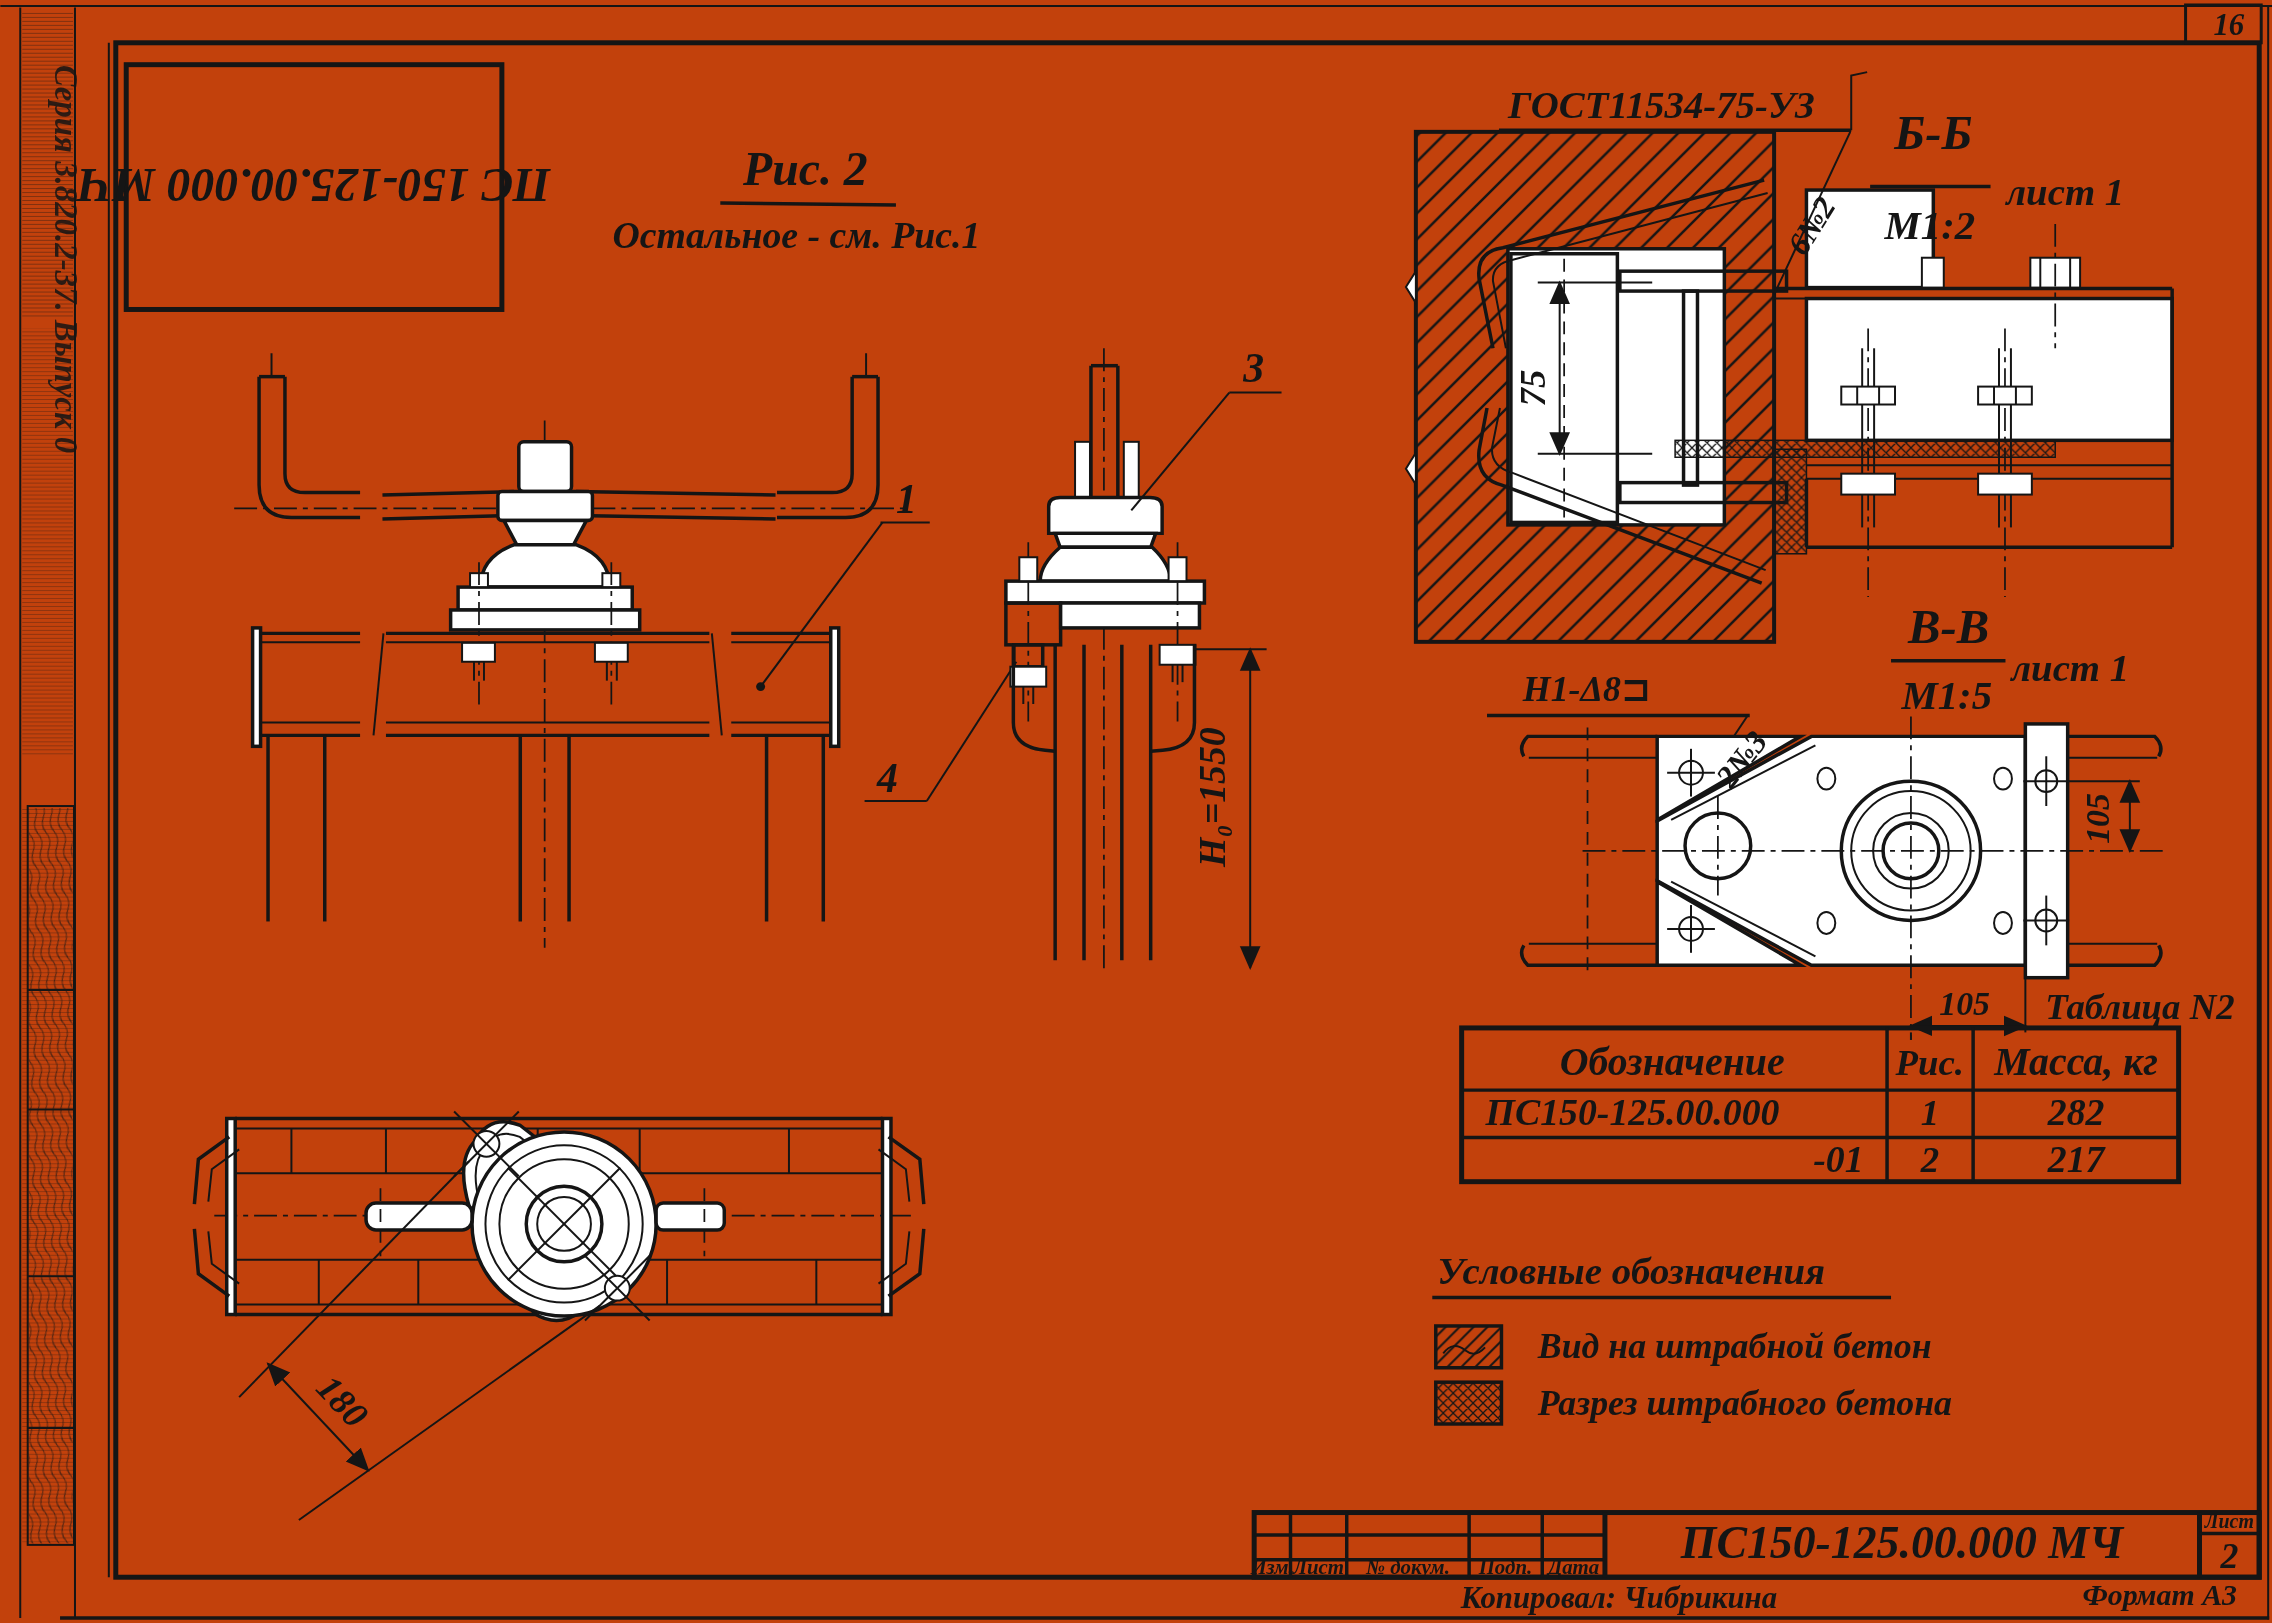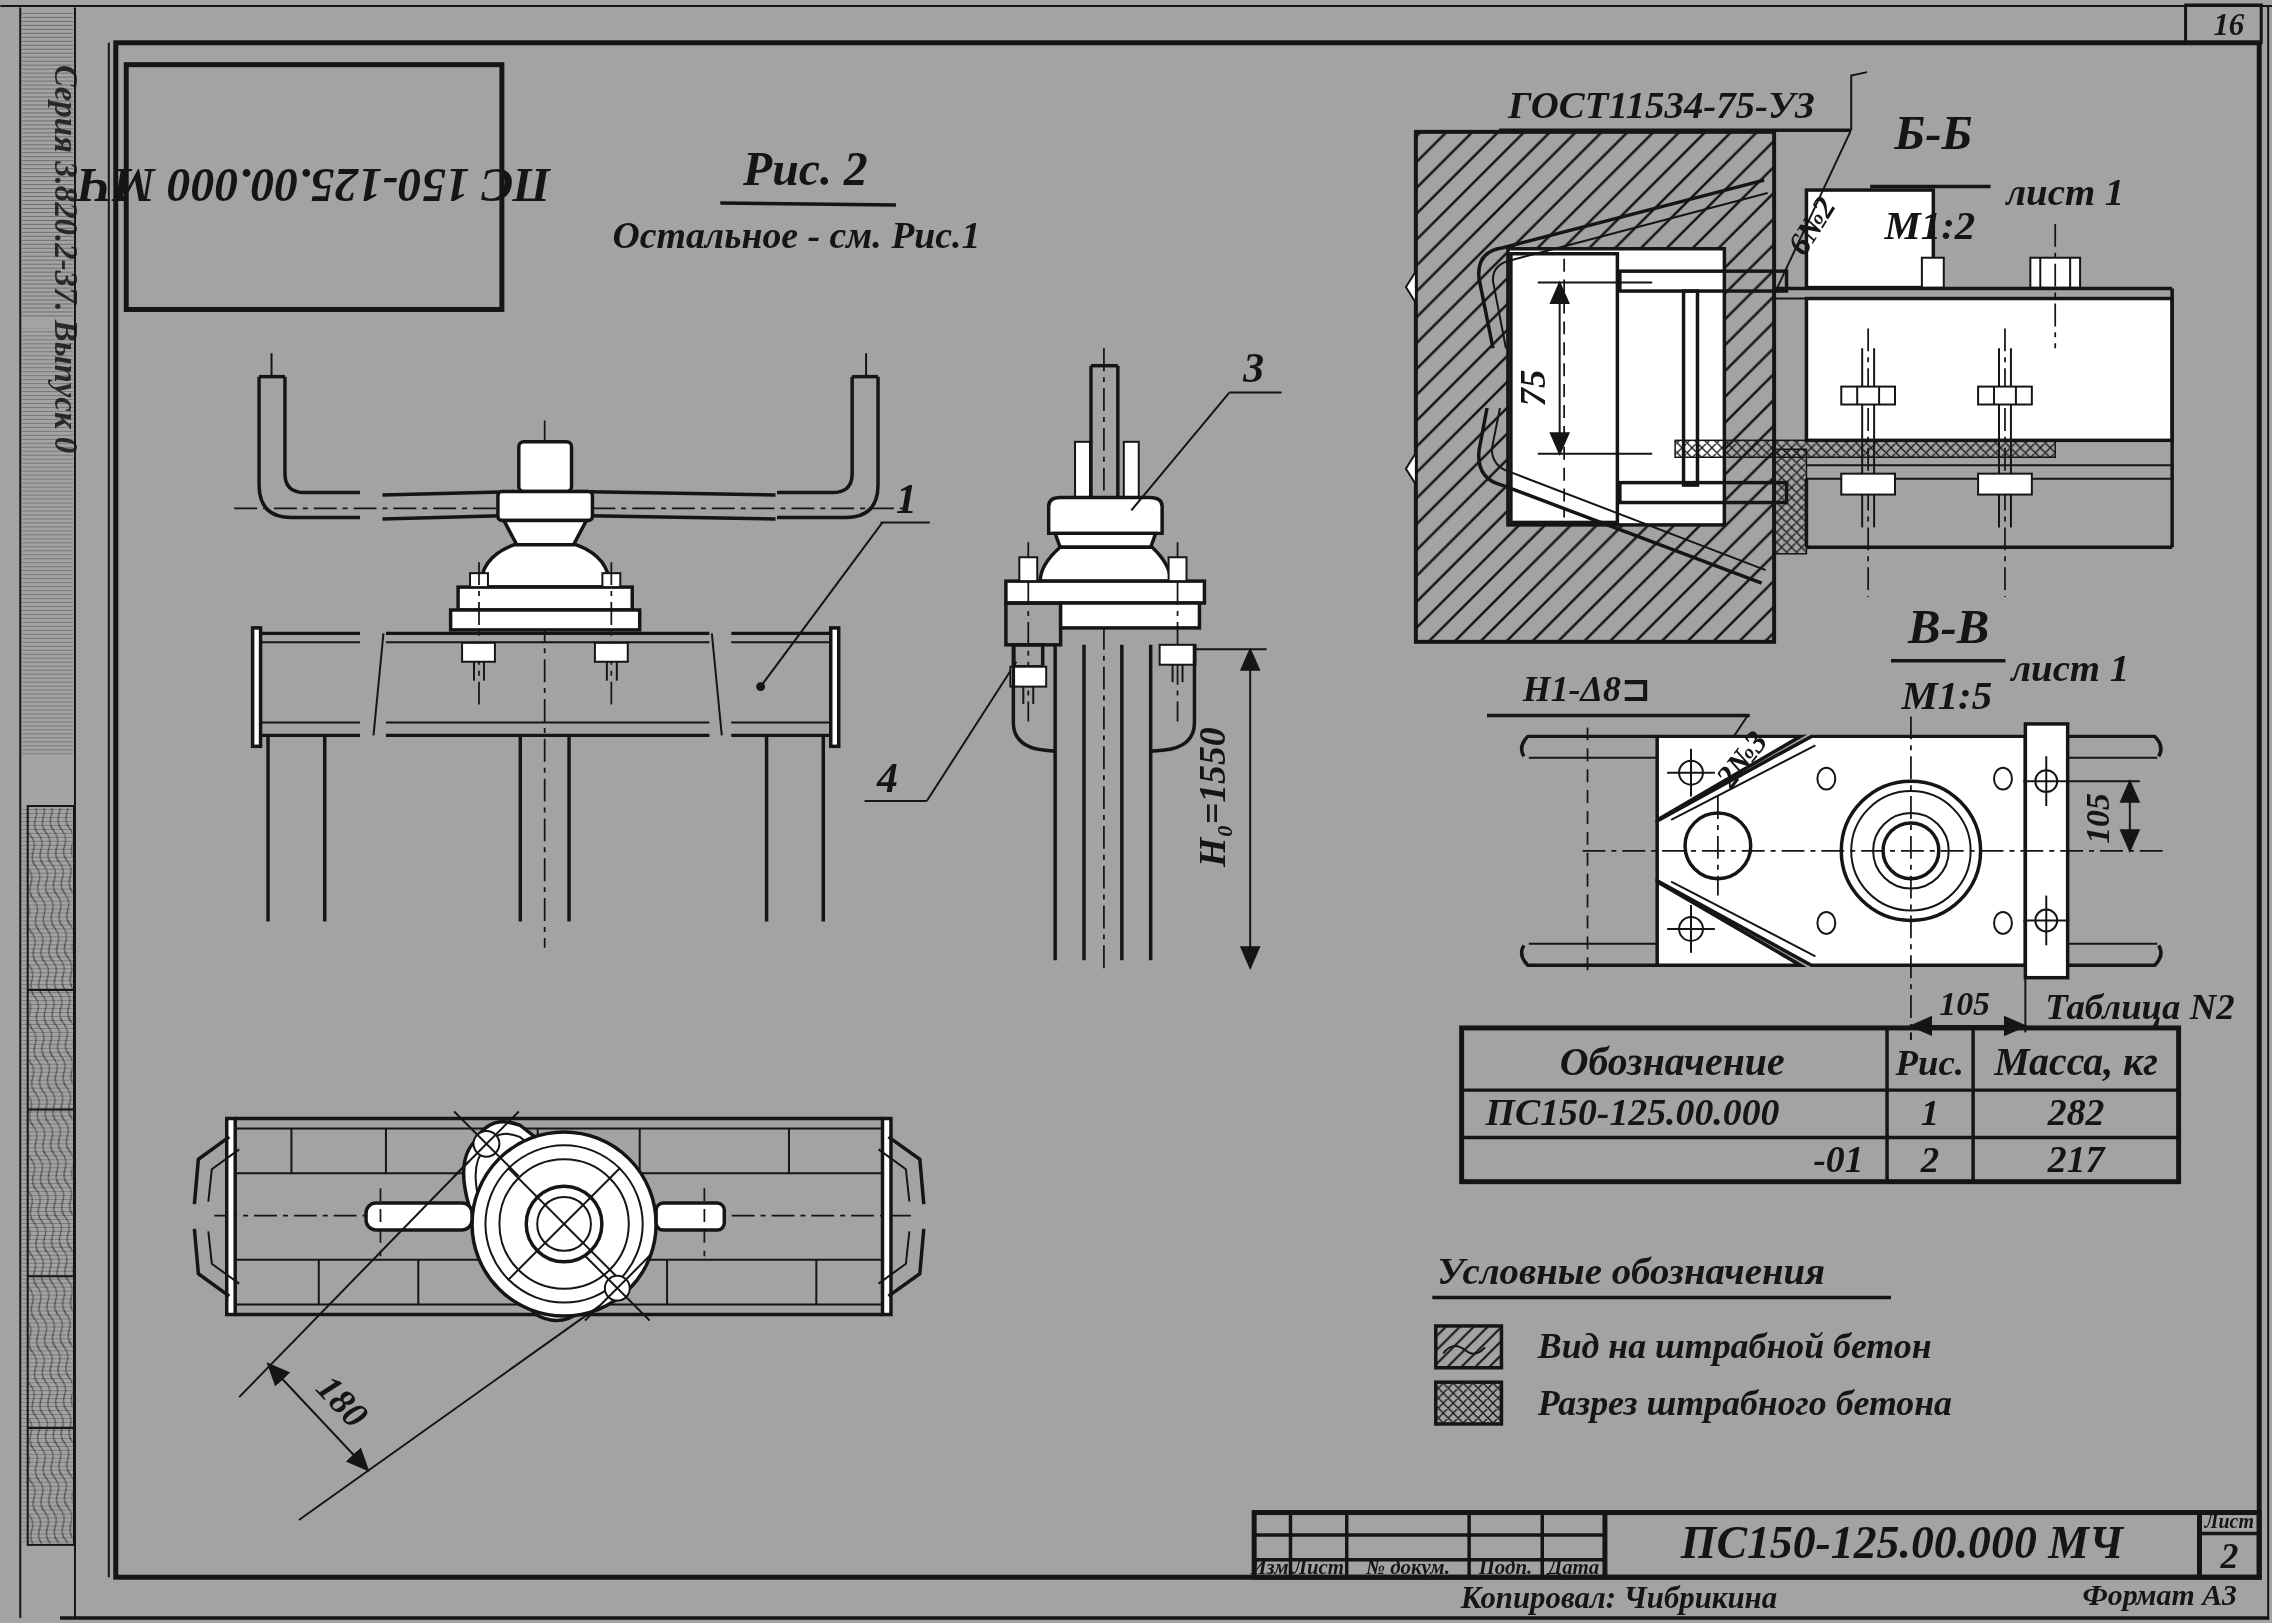--- a/index.html
+++ b/index.html
@@ -1,16 +1,16 @@
 <!DOCTYPE html>
 <html style="font-size:8px"><head>
 <meta charset="utf-8">
 <style>
   html,body{margin:0;padding:0;background:#e8e8e4;}
-  .sheet{position:relative;width:2273px;height:1623px;background:#a3a3a3;overflow:hidden;}
+  .sheet{position:relative;width:2273px;height:1623px;background:#c2410c;overflow:hidden;}
   svg{position:absolute;left:0;top:0;}
   text{fill:#151515;font-family:"Liberation Serif","DejaVu Sans",serif;font-style:italic;}
   .ln{stroke:#151515;fill:none;}
   .thick{stroke-width:10;}
   .med{stroke-width:7;}
   .thin{stroke-width:4;}
   .chain{stroke:#151515;stroke-width:3.5;stroke-dasharray:46 12 10 12;fill:none;}
   .dash{stroke:#151515;stroke-width:3.5;stroke-dasharray:26 16;fill:none;}
   .white{fill:#ffffff;}
   .inkfill{fill:#151515;}

